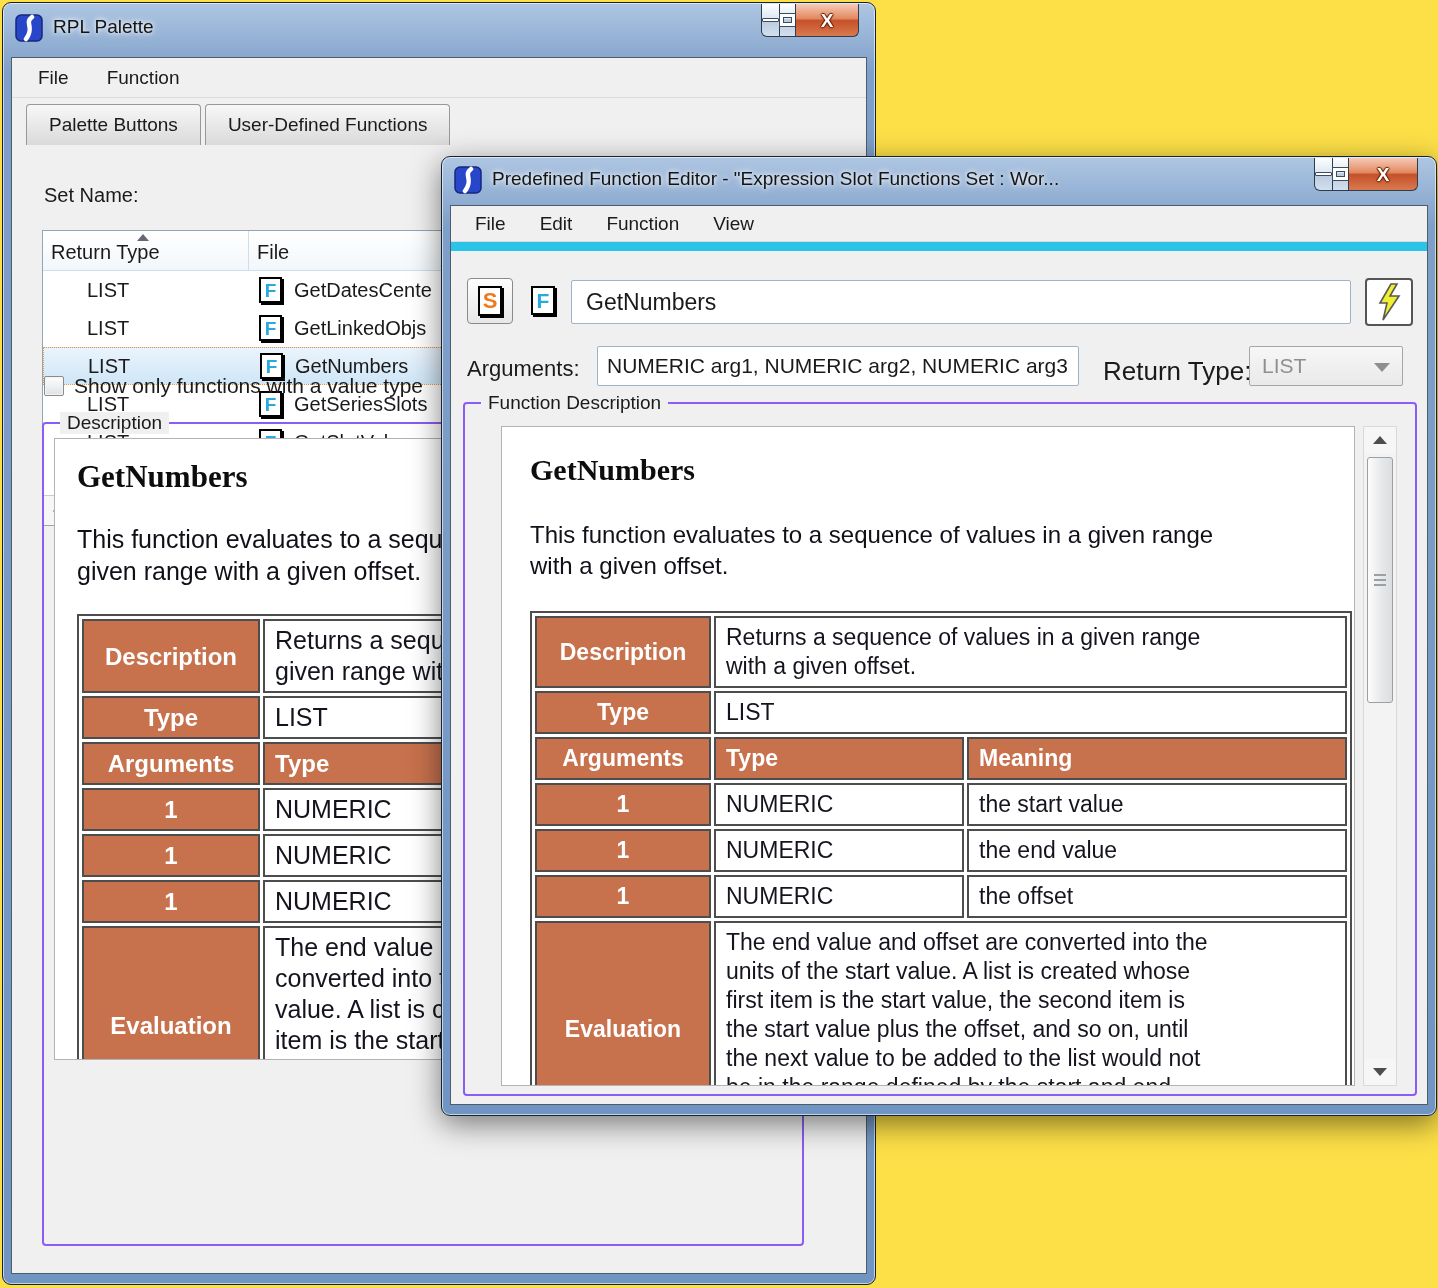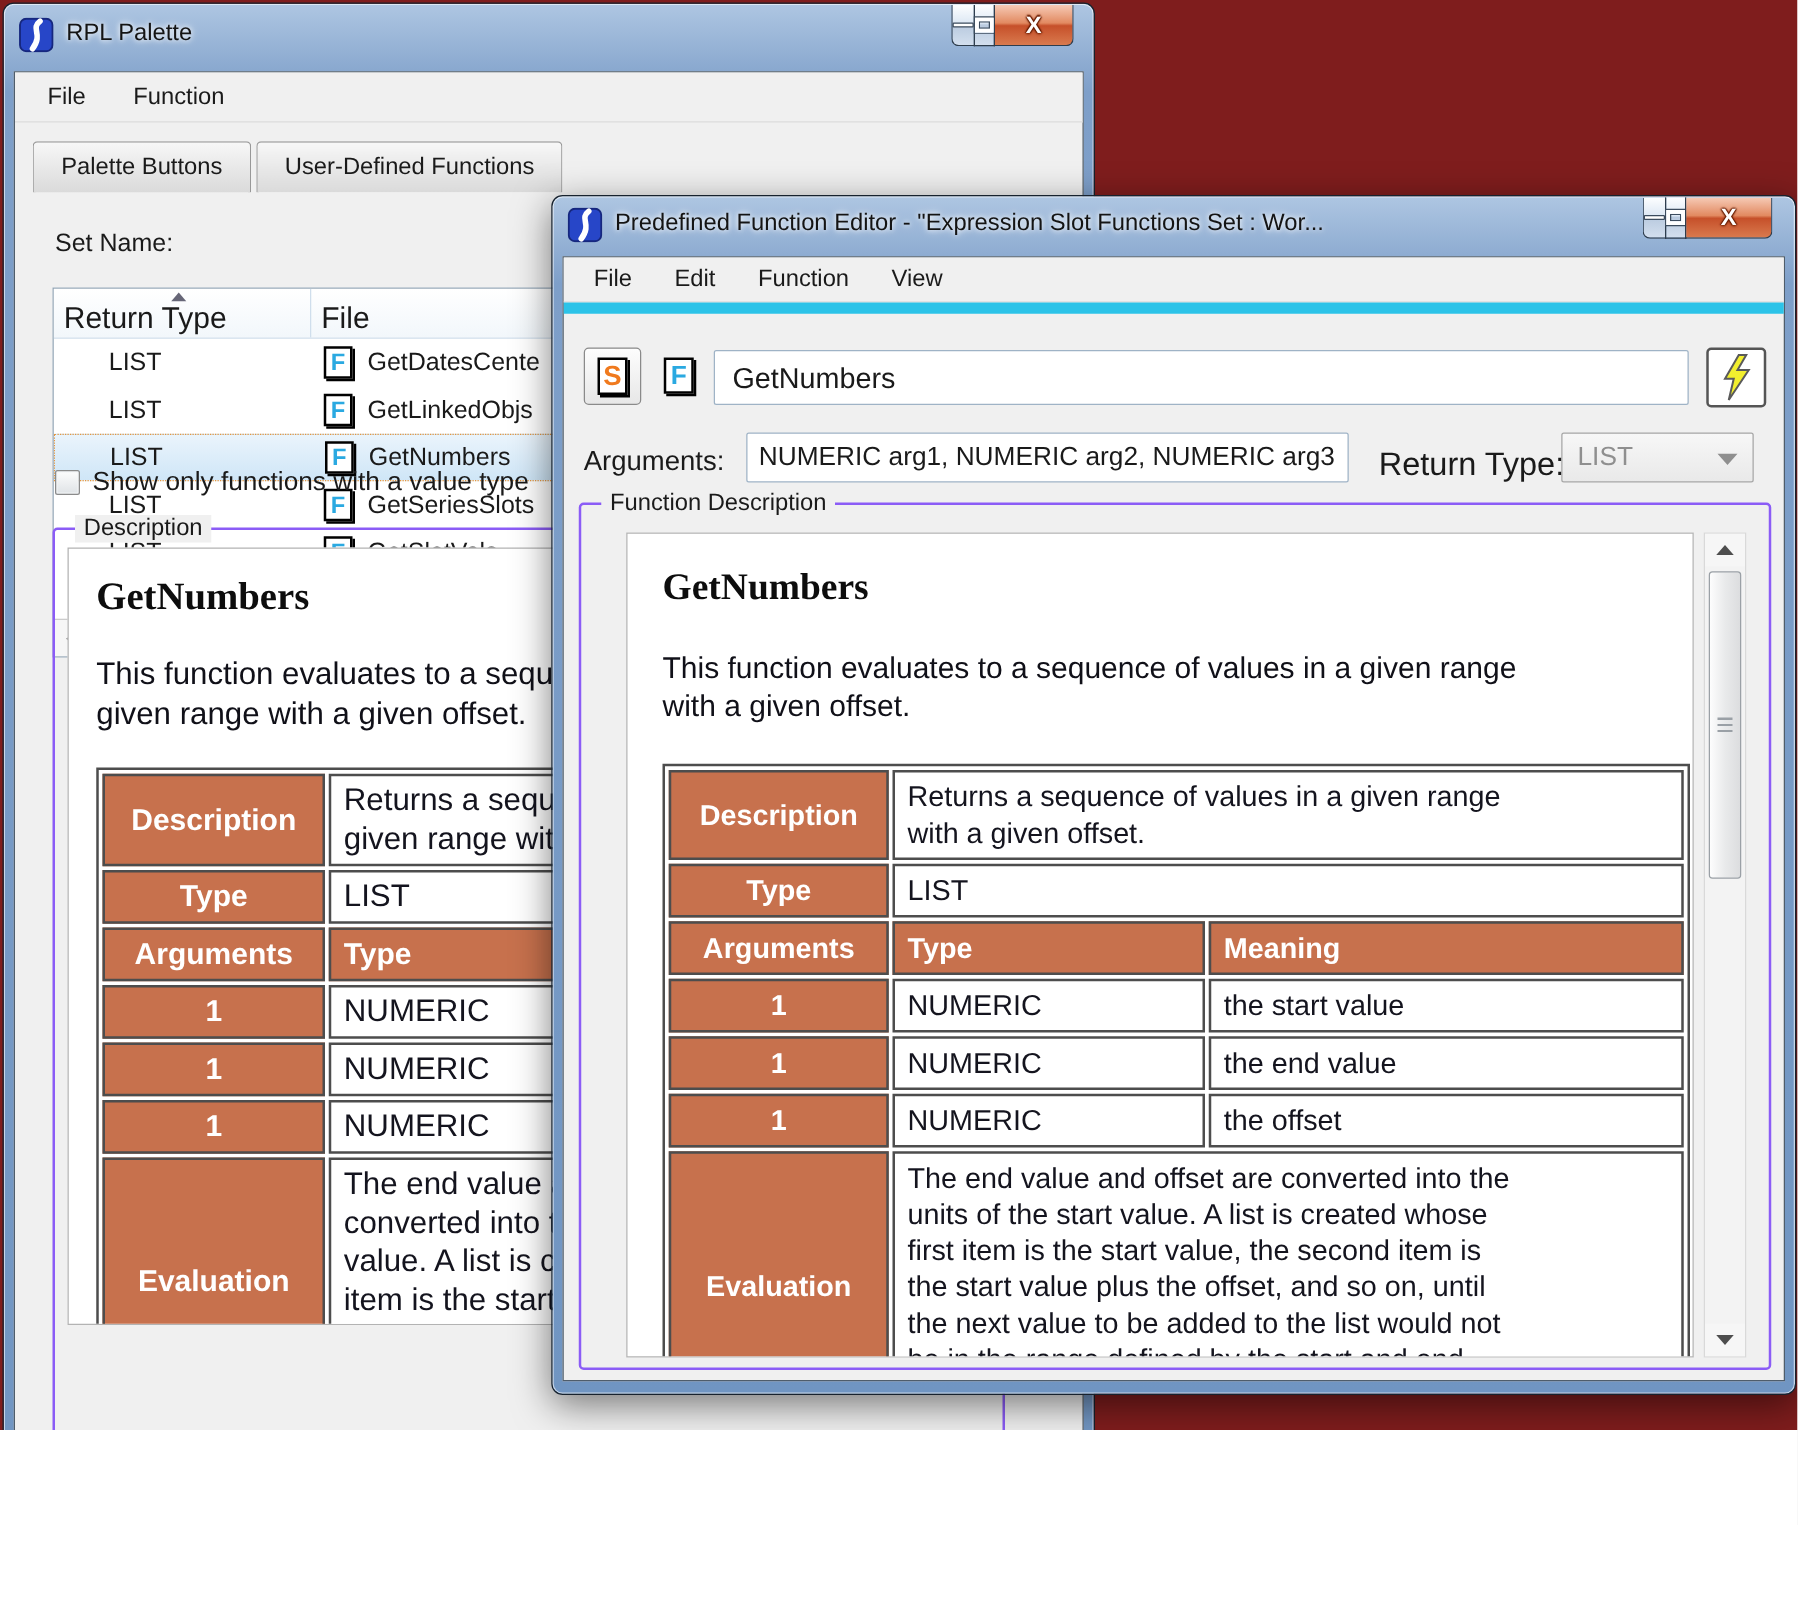--- a/index.html
+++ b/index.html
@@ -1,19 +1,19 @@
 <!DOCTYPE html>
 <html><head>
 <meta charset="utf-8">
 <style>
   * { margin:0; padding:0; box-sizing:border-box; }
   html,body { background:#fff; }
   #screen {
-    position:relative; width:1438px; height:1144px; overflow:hidden;
-    font-family:"Liberation Sans", sans-serif; color:#1a1a1a; background:#7f1d1d;
+    position:relative; width:1438px; height:1288px; overflow:hidden;
+    font-family:"Liberation Sans", sans-serif; color:#1a1a1a; background:#fde047;
   }
   .pre { white-space:pre-line; }
 
   
   .win {
     position:absolute; border-radius:9px; border:1px solid #17222e;
     background:linear-gradient(#aec6e2, #7e9fc9 70px, #7095c2);
     box-shadow:inset 0 0 0 1px rgba(255,255,255,.6);
   }
   .win.front { box-shadow:inset 0 0 0 1px rgba(255,255,255,.6), 0 8px 30px rgba(0,0,0,.5); }
@@ -93,36 +93,36 @@
     font-weight:800; text-align:center;
   }
   .f-glyph { color:#2aa9e1; }
   .s-glyph { color:#f07a1e; }
 
   
   #pw { left:2px; top:2px; width:874px; height:1283px; }
   #pw .client { top:54px; }
   #pw .caption-btns { right:16px; } #pw .cap.close { width:64px; }
 
-  .pw-tabbar { position:absolute; left:14px; top:46px; height:50px; display:flex; align-items:flex-end; }
+  .pw-tabbar { position:absolute; left:14px; top:46px; height:50px; display:flex; align-items:flex-start; }
   .tab {
     padding:9px 22px; font-size:19px; background:linear-gradient(#f7f7f7, #dadada);
     border:1px solid #989898; border-bottom:none; border-radius:4px 4px 0 0; margin-right:4px; cursor:pointer;
     white-space:nowrap;
   }
   .tab.active {
     background:linear-gradient(#ffffff, #f4f4f4); padding:12px 26px; position:relative; z-index:2;
   }
 
   .pw-setname-label { position:absolute; left:32px; top:126px; font-size:20px; }
   .pw-setname-field { left:150px; top:116px; width:366px; height:38px; font-size:20px; line-height:36px; padding-left:10px; }
 
   .pw-list { position:absolute; left:30px; top:172px; width:688px; height:296px; background:#fff; border:1px solid #93a5b5; overflow:hidden; }
   .pw-list-header { position:absolute; left:0; right:0; top:0; height:40px; background:linear-gradient(#ffffff, #f2f7fb); border-bottom:1px solid #cfdeec; display:flex; }
-  .pw-hcell { font-size:24px; padding:10px 0 0 8px; position:relative; }
+  .pw-hcell { font-size:20px; padding:10px 0 0 8px; position:relative; }
   .pw-hcell.c1 { width:206px; border-right:1px solid #cfdeec; }
   .sort-arrow { position:absolute; left:94px; top:3px; width:0; height:0; border-left:6px solid transparent; border-right:6px solid transparent; border-bottom:7px solid #667; }
   .pw-rows { position:absolute; left:0; right:0; top:40px; bottom:30px; overflow:hidden; }
   .pw-row { display:flex; align-items:center; height:38px; font-size:20px; }
   .pw-row .rt { width:206px; padding-left:44px; }
   .pw-row .f-ic { width:23px; height:26px; line-height:24px; font-size:19px; margin-left:10px; }
   .pw-row .nm { margin-left:12px; white-space:nowrap; }
   .pw-row.selected {
     background:linear-gradient(#eaf4fc, #cfe6f7); border:1px dotted #e8963c;
   }

